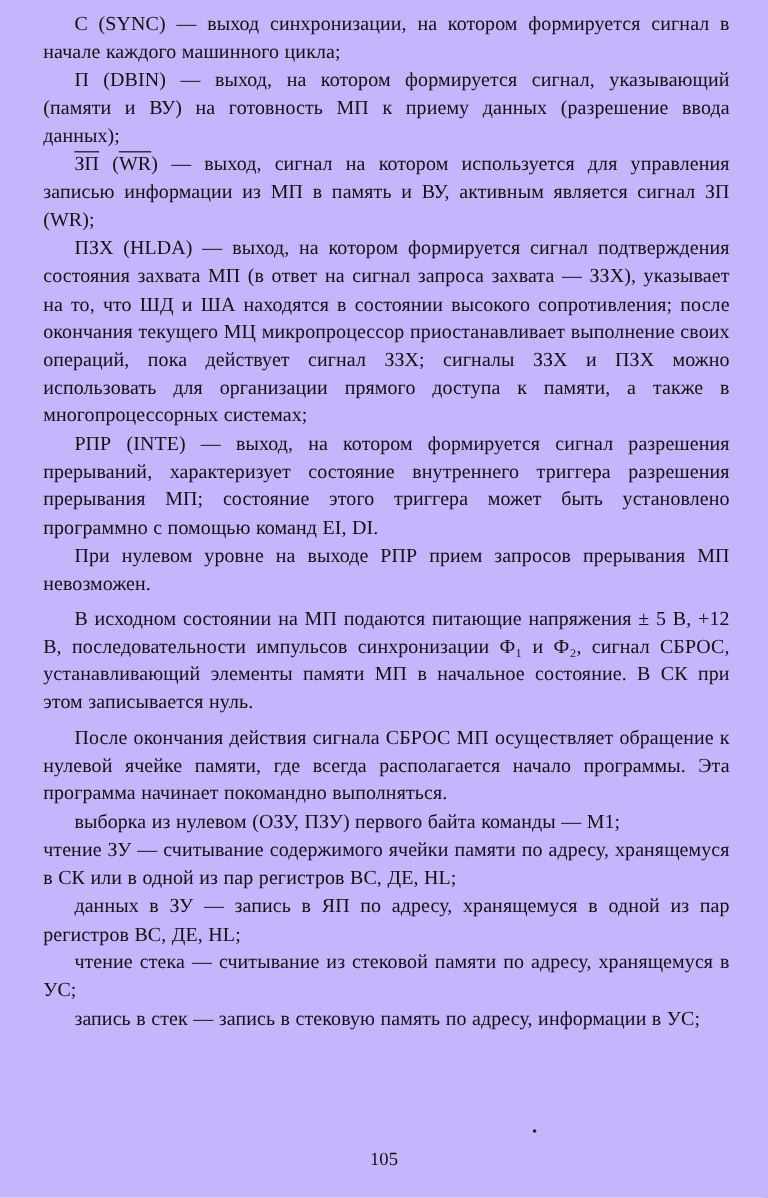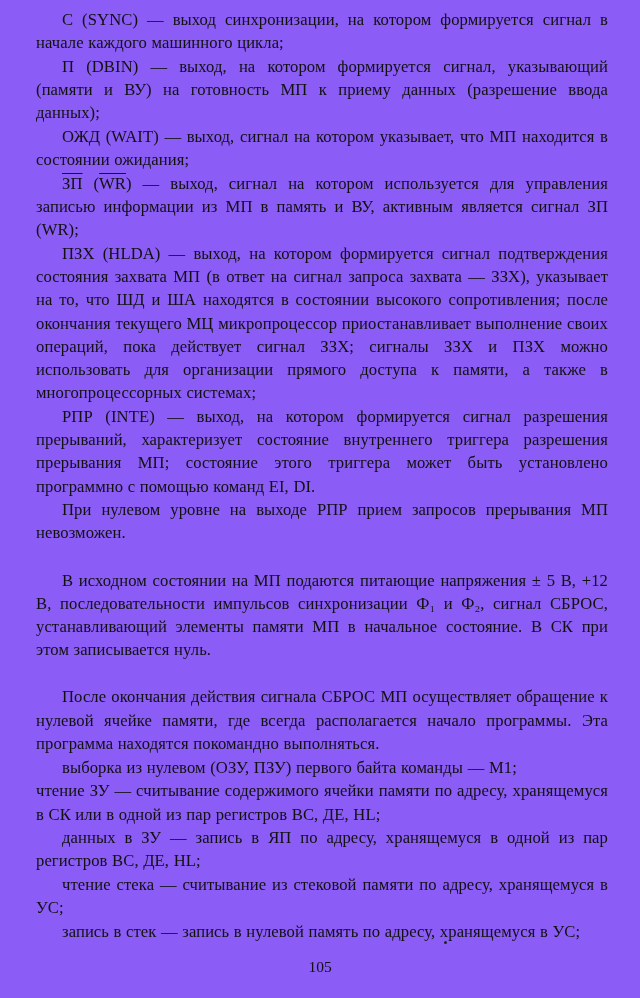--- a/index.html
+++ b/index.html
@@ -14,42 +14,42 @@
     color: #111111;
     position: relative;
     overflow: hidden;
   }
   .page {
     position: absolute;
     left: 0;
     top: 0;
     width: 640px;
     height: 998px;
-    background: #8b5cf6;
+    background: #c4b5fd;
   }
   .textblock {
     position: absolute;
     left: 36px;
     top: 8px;
     width: 572px;
   }
   p.para {
     margin: 0 0 0.5px 0;
     font-size: 16.6px;
     line-height: 23.2px;
     text-align: justify;
     text-indent: 26px;
     letter-spacing: 0.1px;
     word-spacing: 0.3px;
   }
   p.para.noindent {
     text-indent: 0;
   }
   p.para.gap {
-    margin-top: 24px;
+    margin-top: 6px;
   }
   .ovl {
     text-decoration: overline;
   }
   .pagenum {
     position: absolute;
     left: 0;
     top: 958px;
     width: 640px;
     text-align: center;
@@ -65,43 +65,42 @@
 </head>
 <body>
 
 <div class="page">
   <div class="textblock">
 
     <p class="para">C (SYNC) — выход синхронизации, на котором формируется сигнал в начале каждого машинного цикла;</p>
 
     <p class="para">П (DBIN) — выход, на котором формируется сигнал, указывающий (памяти и ВУ) на готовность МП к приему данных (разрешение ввода  данных);</p>
 
-    <p class="para">ОЖД (WAIT) — выход, сигнал на котором указывает, что МП находится  в  состоянии  ожидания;</p>
 
     <p class="para"><span class="ovl">ЗП</span> (<span class="ovl">WR</span>)<span> — выход, сигнал на котором используется для управления записью информации из МП в память и ВУ,  активным является  сигнал  ЗП  (WR);</span></p>
 
     <p class="para">ПЗХ (HLDA) — выход, на котором формируется сигнал подтверждения состояния захвата МП (в ответ на сигнал запроса захвата — ЗЗХ), указывает на то, что ШД и ША находятся в состоянии высокого сопротивления; после окончания текущего МЦ микропроцессор приостанавливает выполнение своих операций, пока действует сигнал ЗЗХ; сигналы ЗЗХ и ПЗХ можно использовать для организации прямого доступа к памяти, а также в многопроцессорных системах;</p>
 
     <p class="para">РПР (INTE) — выход, на котором формируется сигнал разрешения прерываний, характеризует состояние внутреннего триггера разрешения  прерывания  МП; состояние этого триггера может быть установлено программно с помощью команд EI, DI.</p>
 
     <p class="para">При нулевом уровне на выходе РПР прием запросов прерывания МП невозможен.</p>
 
     <p class="para gap">В исходном состоянии на МП подаются питающие напряжения ± 5 В, +12 В, последовательности импульсов синхронизации Ф₁ и Ф₂, сигнал СБРОС, устанавливающий элементы памяти МП в начальное состояние.  В СК при этом записывается нуль.</p>
 
-    <p class="para gap">После окончания действия сигнала СБРОС МП осуществляет обращение к нулевой ячейке памяти, где всегда располагается начало программы. Эта программа находятся покомандно выполняться.</p>
+    <p class="para gap">После окончания действия сигнала СБРОС МП осуществляет обращение к нулевой ячейке памяти, где всегда располагается начало программы. Эта программа начинает покомандно выполняться.</p>
 
 
     <p class="para">выборка из нулевом (ОЗУ, ПЗУ) первого байта команды — М1;</p>
 
     <p class="para noindent">чтение ЗУ — считывание содержимого ячейки памяти  по адресу, хранящемуся в СК или в одной из пар  регистров ВС, ДЕ, HL;</p>
 
     <p class="para">данных  в  ЗУ — запись в ЯП по адресу, хранящемуся в одной из пар регистров  ВС,  ДЕ,  HL;</p>
 
     <p class="para">чтение стека — считывание из стековой памяти по адресу, хранящемуся  в  УС;</p>
 
-    <p class="para">запись в стек — запись в нулевой память по адресу, хранящемуся  в  УС;</p>
+    <p class="para">запись в стек — запись в стековую память по адресу, информации  в  УС;</p>
 
   </div>
 
   <div class="speck" style="left:444px; top:941px; width:3px; height:3px;"></div>
 
   <div class="pagenum">105</div>
 </div>
 
 </body></html>

